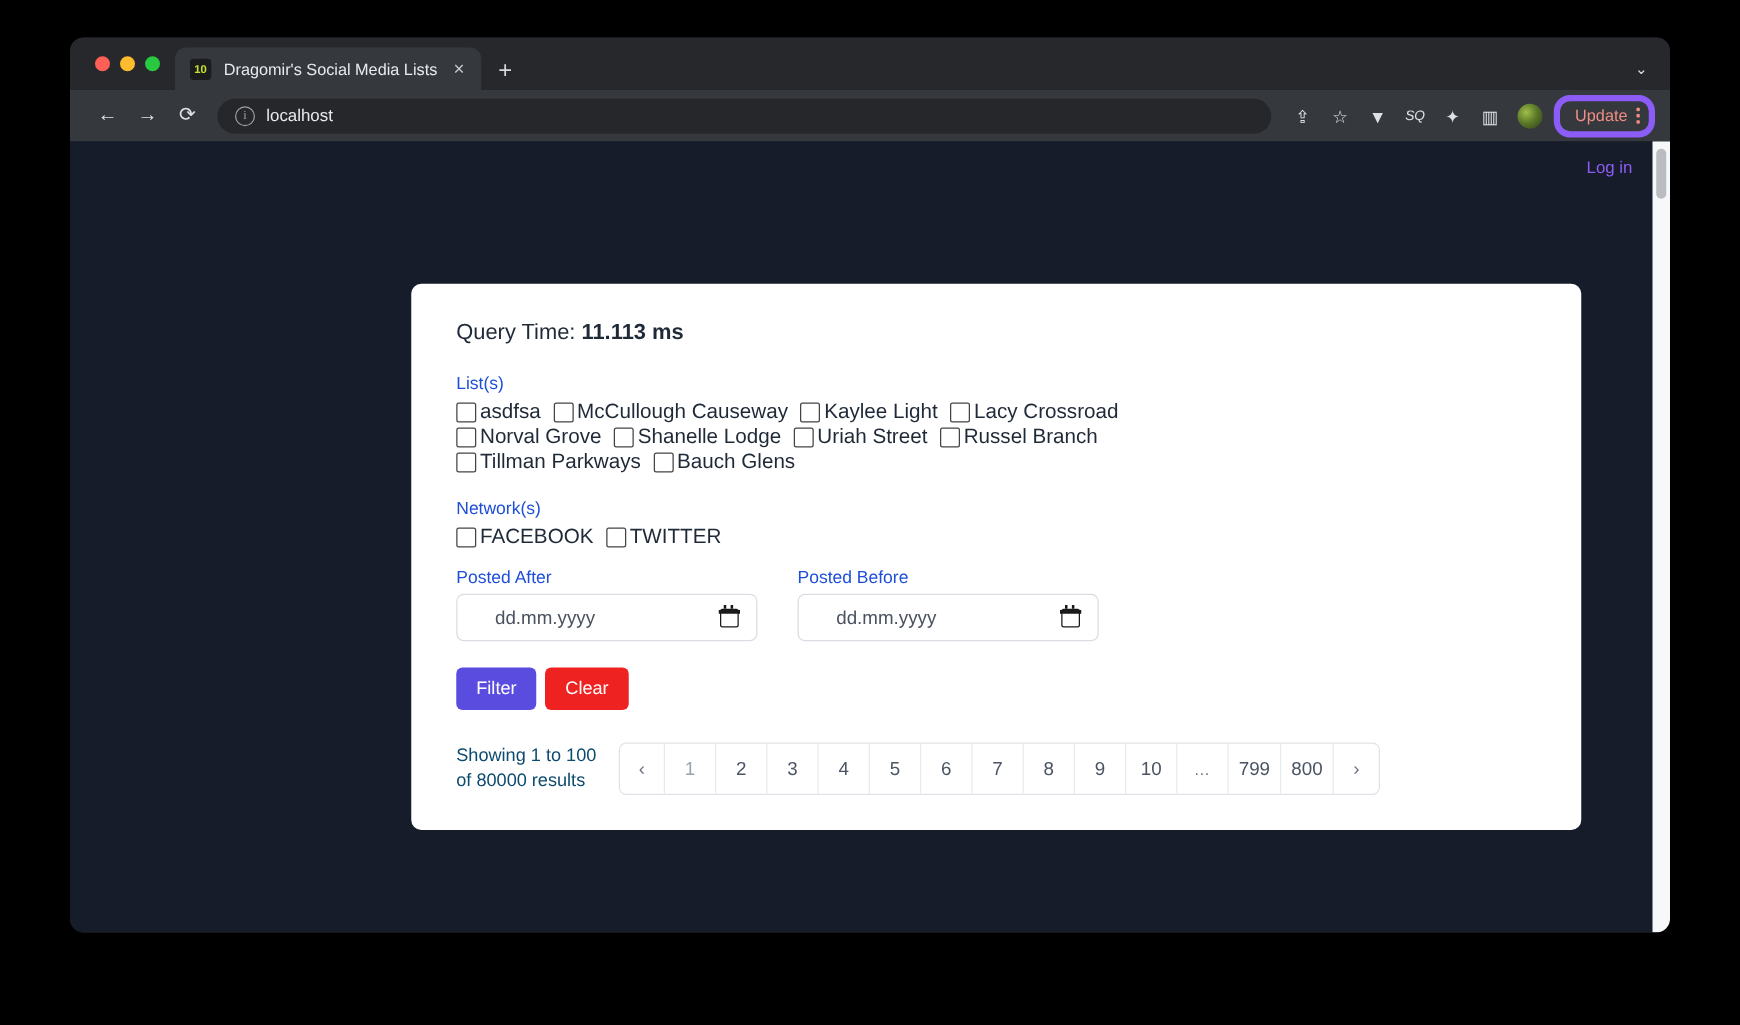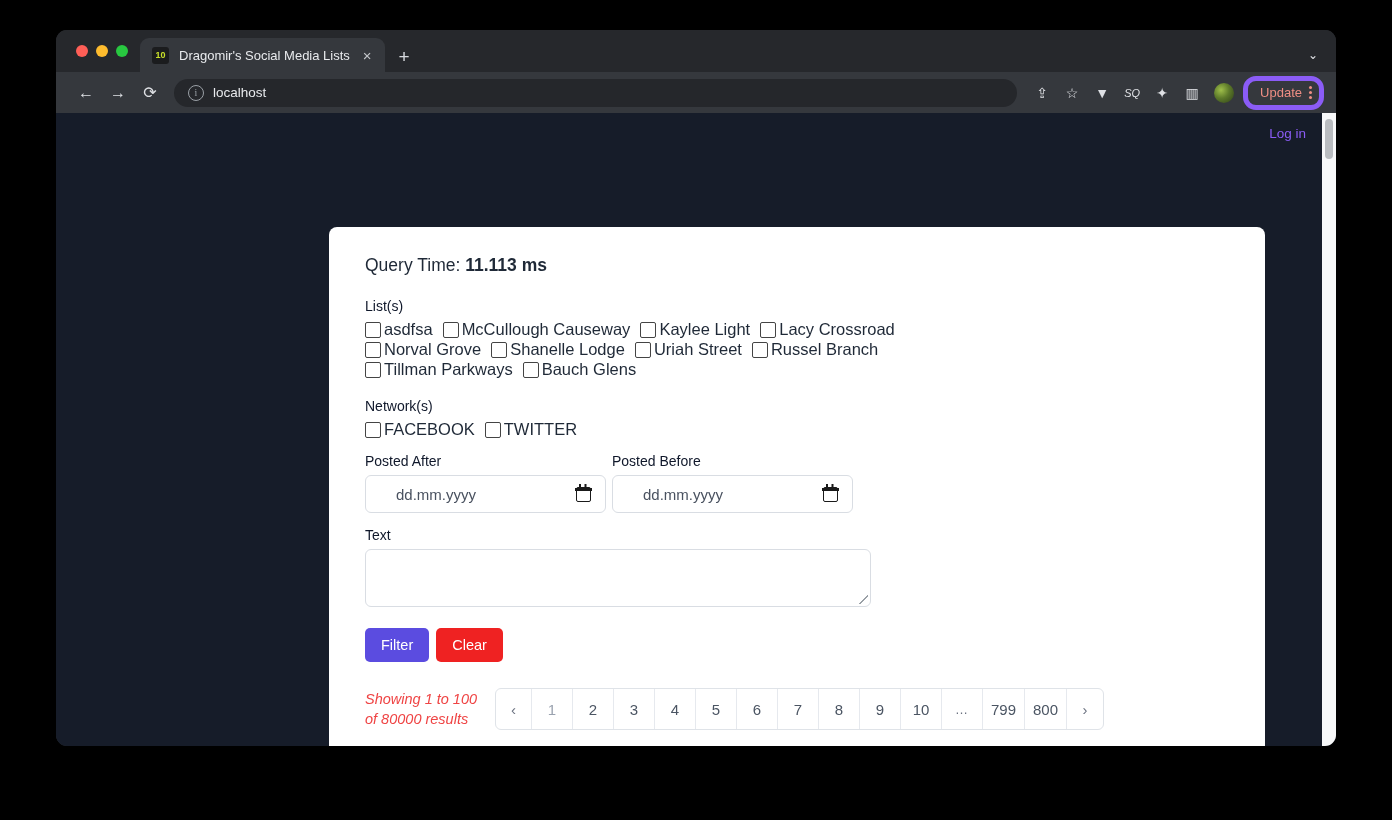--- a/index.html
+++ b/index.html
@@ -99,34 +99,34 @@
     position:absolute; left:273px; width:936px;
     background:#fff; border-radius:8px;
   }
   #filter-card { top:114px; padding: 28px 0 28px 0; }
 
   .inner { padding: 0 36px; }
 
   .query-time { font-size:17.5px; color:#1f2937; margin:0 0 22px 0; }
   .query-time b { font-weight:bold; }
 
-  .field-label { color:#0f172a; font-size:14px; margin-bottom:6px; }
+  .field-label { color:#1d4ed8; font-size:14px; margin-bottom:6px; }
 
   .check-rows { margin-bottom: 0; }
   .check-row { display:flex; align-items:center; flex-wrap:wrap; margin-bottom:1px; }
   .chk-item { display:flex; align-items:center; gap:3px; margin-right:10px; }
   .chk {
     width:14px; height:14px; border:1.5px solid #444; border-radius:2px;
     background:#fff; flex:0 0 auto;
   }
   .chk-label { font-size:16.5px; color:#1f2937; white-space:nowrap; }
 
   .spacer-18 { height:18px; }
 
-  .dates { display:flex; gap:6px; margin-top:14px; }
+  .dates { display:flex; gap:32px; margin-top:14px; }
   .date-col { width:241px; }
   .input-box {
     height:38px; border:1px solid #d9dde3; border-radius:6px; background:#fff;
     display:flex; align-items:center; justify-content:space-between;
     padding: 0 14px 0 30px; box-sizing:border-box; width:100%;
   }
   .ph { color:#4a5260; font-size:15px; }
   .cal {
     width:13px; height:13px; border:1.6px solid #1a1a1a; border-radius:2px;
     position:relative; flex:0 0 auto;
@@ -150,21 +150,21 @@
                linear-gradient(135deg, transparent 46%, #9aa0a6 46%, #9aa0a6 56%, transparent 56%);
   }
 
   .btn-row { display:flex; gap:7px; margin-top:21px; }
   .btn { height:34px; border-radius:5px; display:flex; align-items:center;
          padding: 0 16px; font-size:14.5px; color:#fff; }
   .btn.filter { background:#5b4ce0; }
   .btn.clear  { background:#ef2222; }
 
   .pager-row { display:flex; align-items:center; gap:12px; margin-top:26px; }
-  .showing { color:#ef4444; font-size:14.5px; width:118px; line-height:1.38;font-style:italic; }
+  .showing { color:#0c4a6e; font-size:14.5px; width:118px; line-height:1.38; }
   .pager { display:flex; border:1px solid #dfe3e8; border-radius:6px; overflow:hidden; background:#fff; }
   .pg {
     min-width:41px; height:40px; display:flex; align-items:center; justify-content:center;
     border-right:1px solid #e6e9ee; color:#4b5563; font-size:15px; padding: 0 8px;
     box-sizing:border-box;
   }
   .pg:last-child { border-right:none; }
   .pg.current { color:#9aa2af; }
   .pg.chev { color:#6b7280; font-size:15px; min-width:36px; }
   .pg.dots { color:#6b7280; font-size:13px; letter-spacing:1px; align-items:flex-end; padding-bottom:12px;}
@@ -302,26 +302,20 @@
               </div>
               <div class="date-col">
                 <div class="field-label">Posted Before</div>
                 <div class="input-box">
                   <span class="ph">dd.mm.yyyy</span>
                   <span class="cal"></span>
                 </div>
               </div>
             </div>
 
-            <div class="textarea-wrap">
-              <div class="field-label">Text</div>
-              <div class="textarea">
-                <span class="resizer"></span>
-              </div>
-            </div>
 
             <div class="btn-row">
               <div class="btn filter">Filter</div>
               <div class="btn clear">Clear</div>
             </div>
 
             <div class="pager-row">
               <div class="showing">Showing 1 to 100 of 80000 results</div>
               <div class="pager">
                 <span class="pg chev">‹</span>

